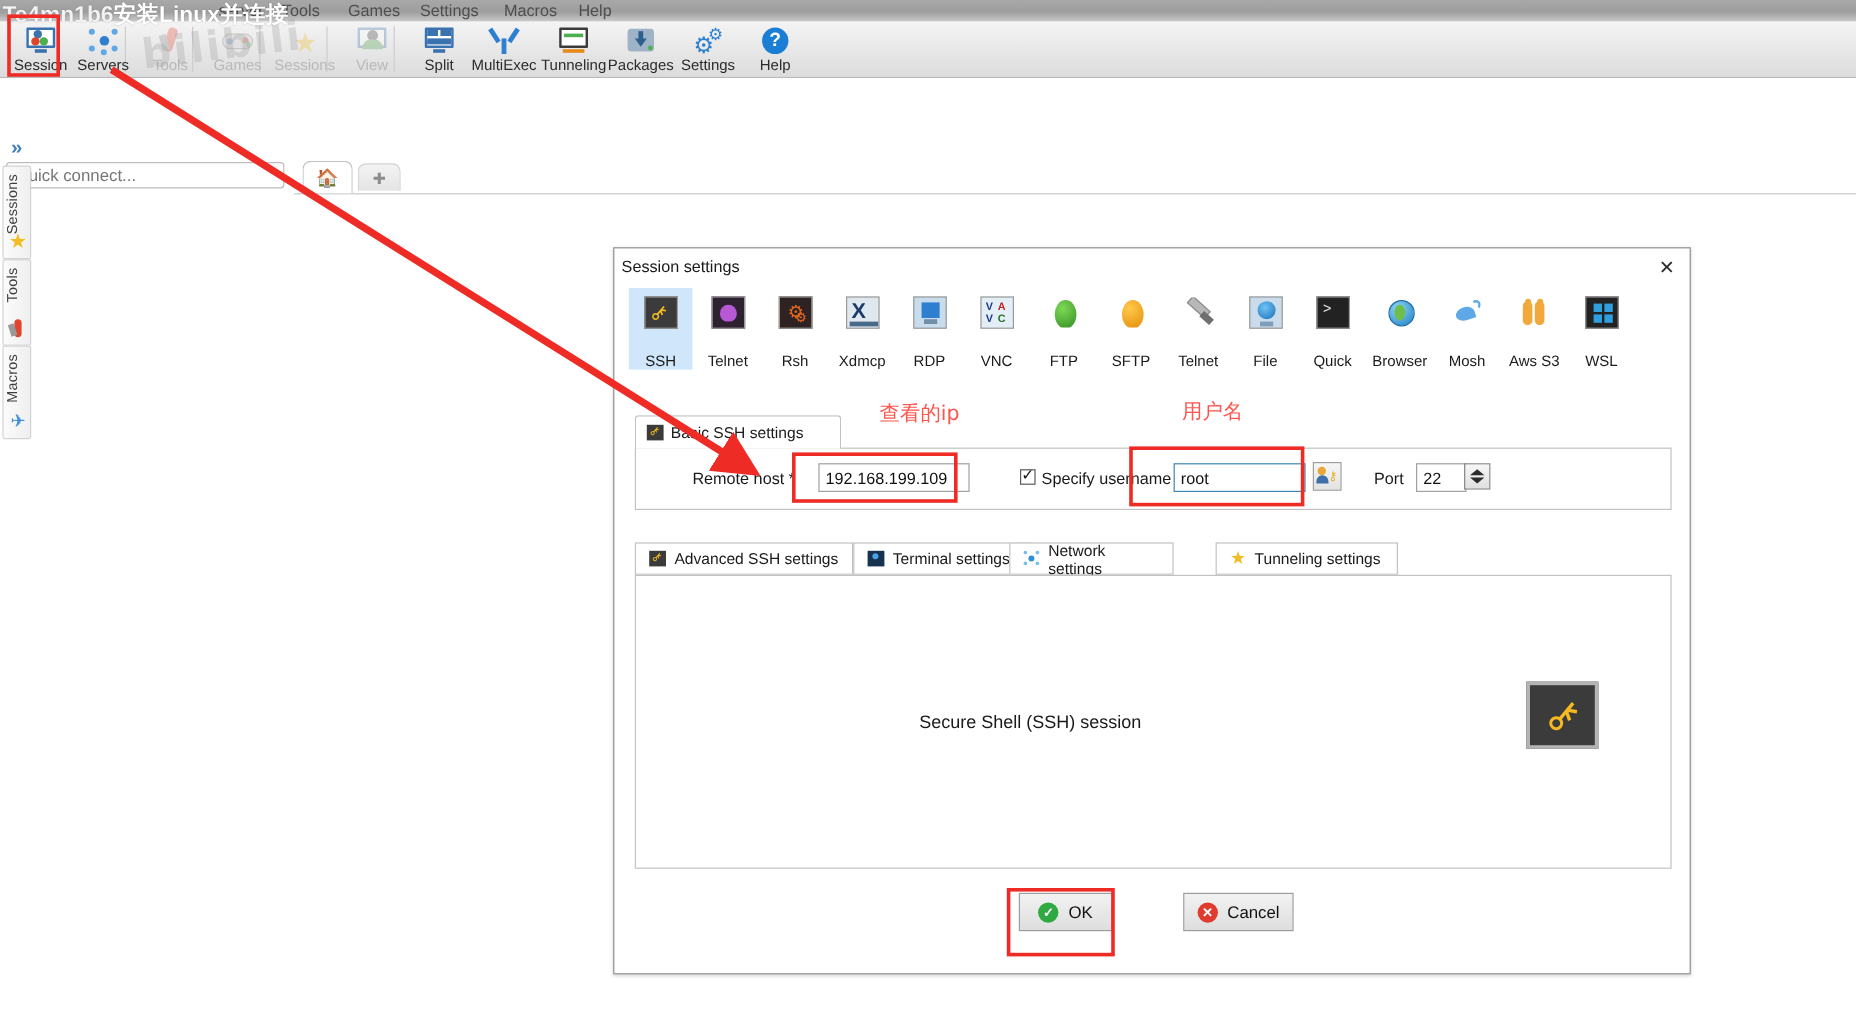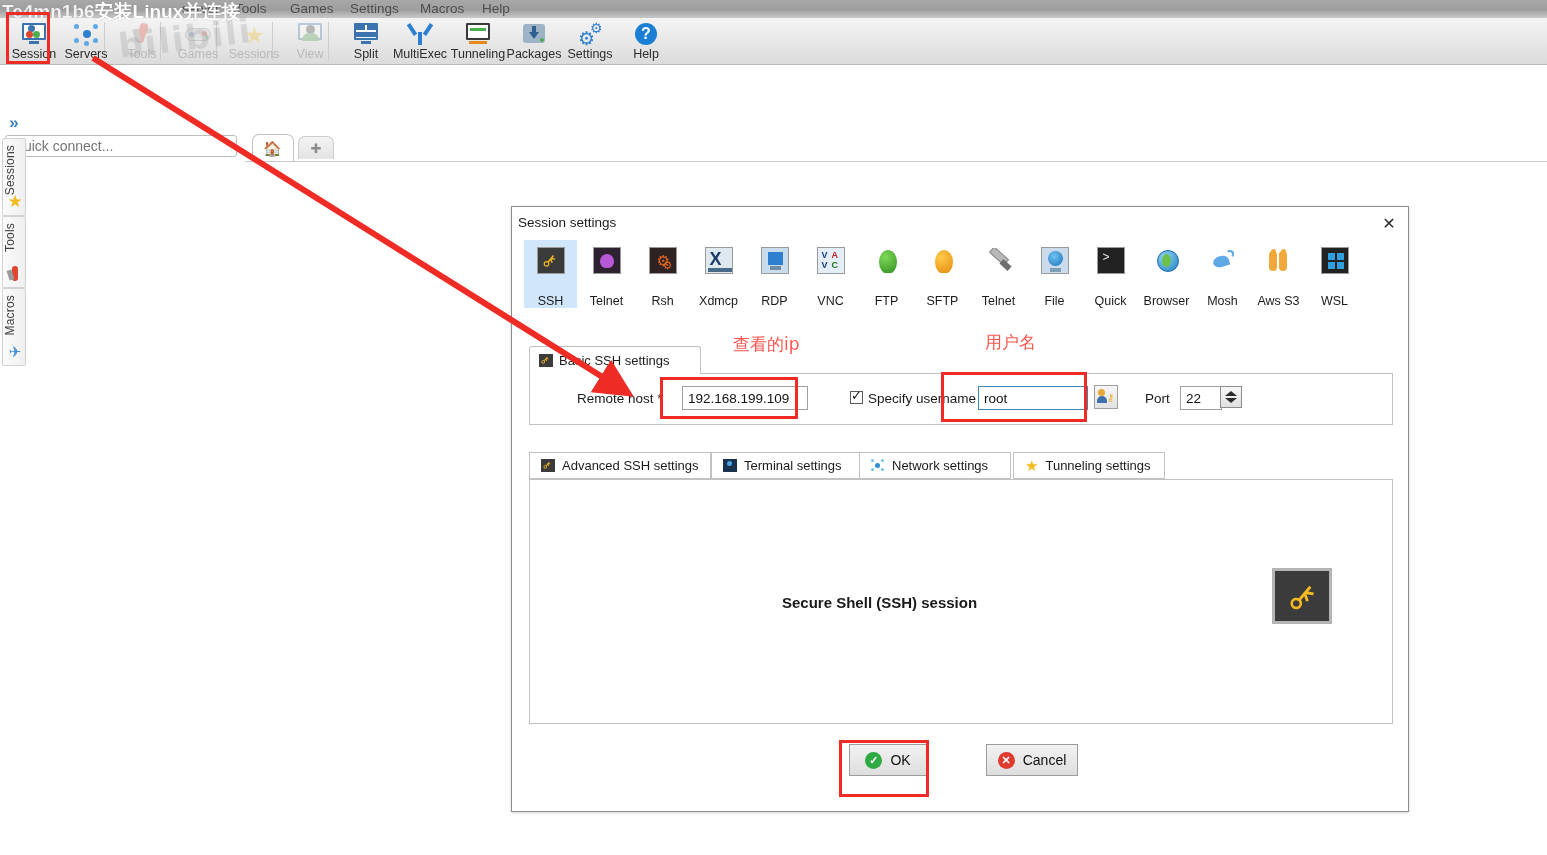--- a/index.html
+++ b/index.html
@@ -151,21 +151,21 @@
   #subtabs { position:absolute; left:17px; top:245px; width:864px; height:27px; }
   .subtab {
     position:absolute; top:0; height:27px; background:#ffffff;
     border:1px solid #c2c2c2; display:flex; align-items:center; gap:7px;
     padding:0 11px; font-size:13px; color:#1a1a1a; cursor:default;
   }
   #content-area {
     position:absolute; left:17px; top:272px; width:864px; height:245px;
     background:#ffffff; border:1px solid #c2c2c2;
   }
-  #content-text { position:absolute; left:252px; top:114px; font-size:15px; color:#1a1a1a;font-weight:bold; }
+  #content-text { position:absolute; left:236px; top:114px; font-size:15px; color:#1a1a1a; }
   #content-key {
     position:absolute; right:60px; top:88px; width:60px; height:56px;
     background:#3b3b3b; border:3px solid #b4b4b4;
     display:flex; align-items:center; justify-content:center;
   }
 
   
   .dlg-btn {
     position:absolute; height:32px; background:linear-gradient(180deg,#f2f2f2,#dedede);
     border:1px solid #9d9d9d; display:flex; align-items:center; justify-content:center; gap:8px;
@@ -528,21 +528,21 @@
         <span style="position:absolute;left:2px;top:0px;color:#f5b921;font-size:10px;line-height:12px;transform:rotate(40deg);display:block">⚷</span>
       </span>
       <span>Advanced SSH settings</span>
     </div>
     <div class="subtab" style="left:182px;width:150px">
       <span style="display:inline-block;width:14px;height:13px;background:#16324f;position:relative">
         <span style="position:absolute;left:4px;top:2px;width:5px;height:5px;border-radius:50%;background:#4aa3e8;display:block"></span>
       </span>
       <span>Terminal settings</span>
     </div>
-    <div class="subtab" style="left:330px;width:152px">
+    <div class="subtab" style="left:312px;width:137px">
       <span style="display:inline-block;width:14px;height:13px;position:relative">
         <span style="position:absolute;left:4px;top:4px;width:5px;height:5px;border-radius:50%;background:#2f8fd8;display:block"></span>
         <span style="position:absolute;left:0px;top:0px;width:3px;height:3px;border-radius:50%;background:#6fc0ee;display:block"></span>
         <span style="position:absolute;left:10px;top:0px;width:3px;height:3px;border-radius:50%;background:#6fc0ee;display:block"></span>
         <span style="position:absolute;left:0px;top:9px;width:3px;height:3px;border-radius:50%;background:#6fc0ee;display:block"></span>
         <span style="position:absolute;left:10px;top:9px;width:3px;height:3px;border-radius:50%;background:#6fc0ee;display:block"></span>
       </span>
       <span>Network settings</span>
     </div>
     <div class="subtab" style="left:484px;width:152px">

